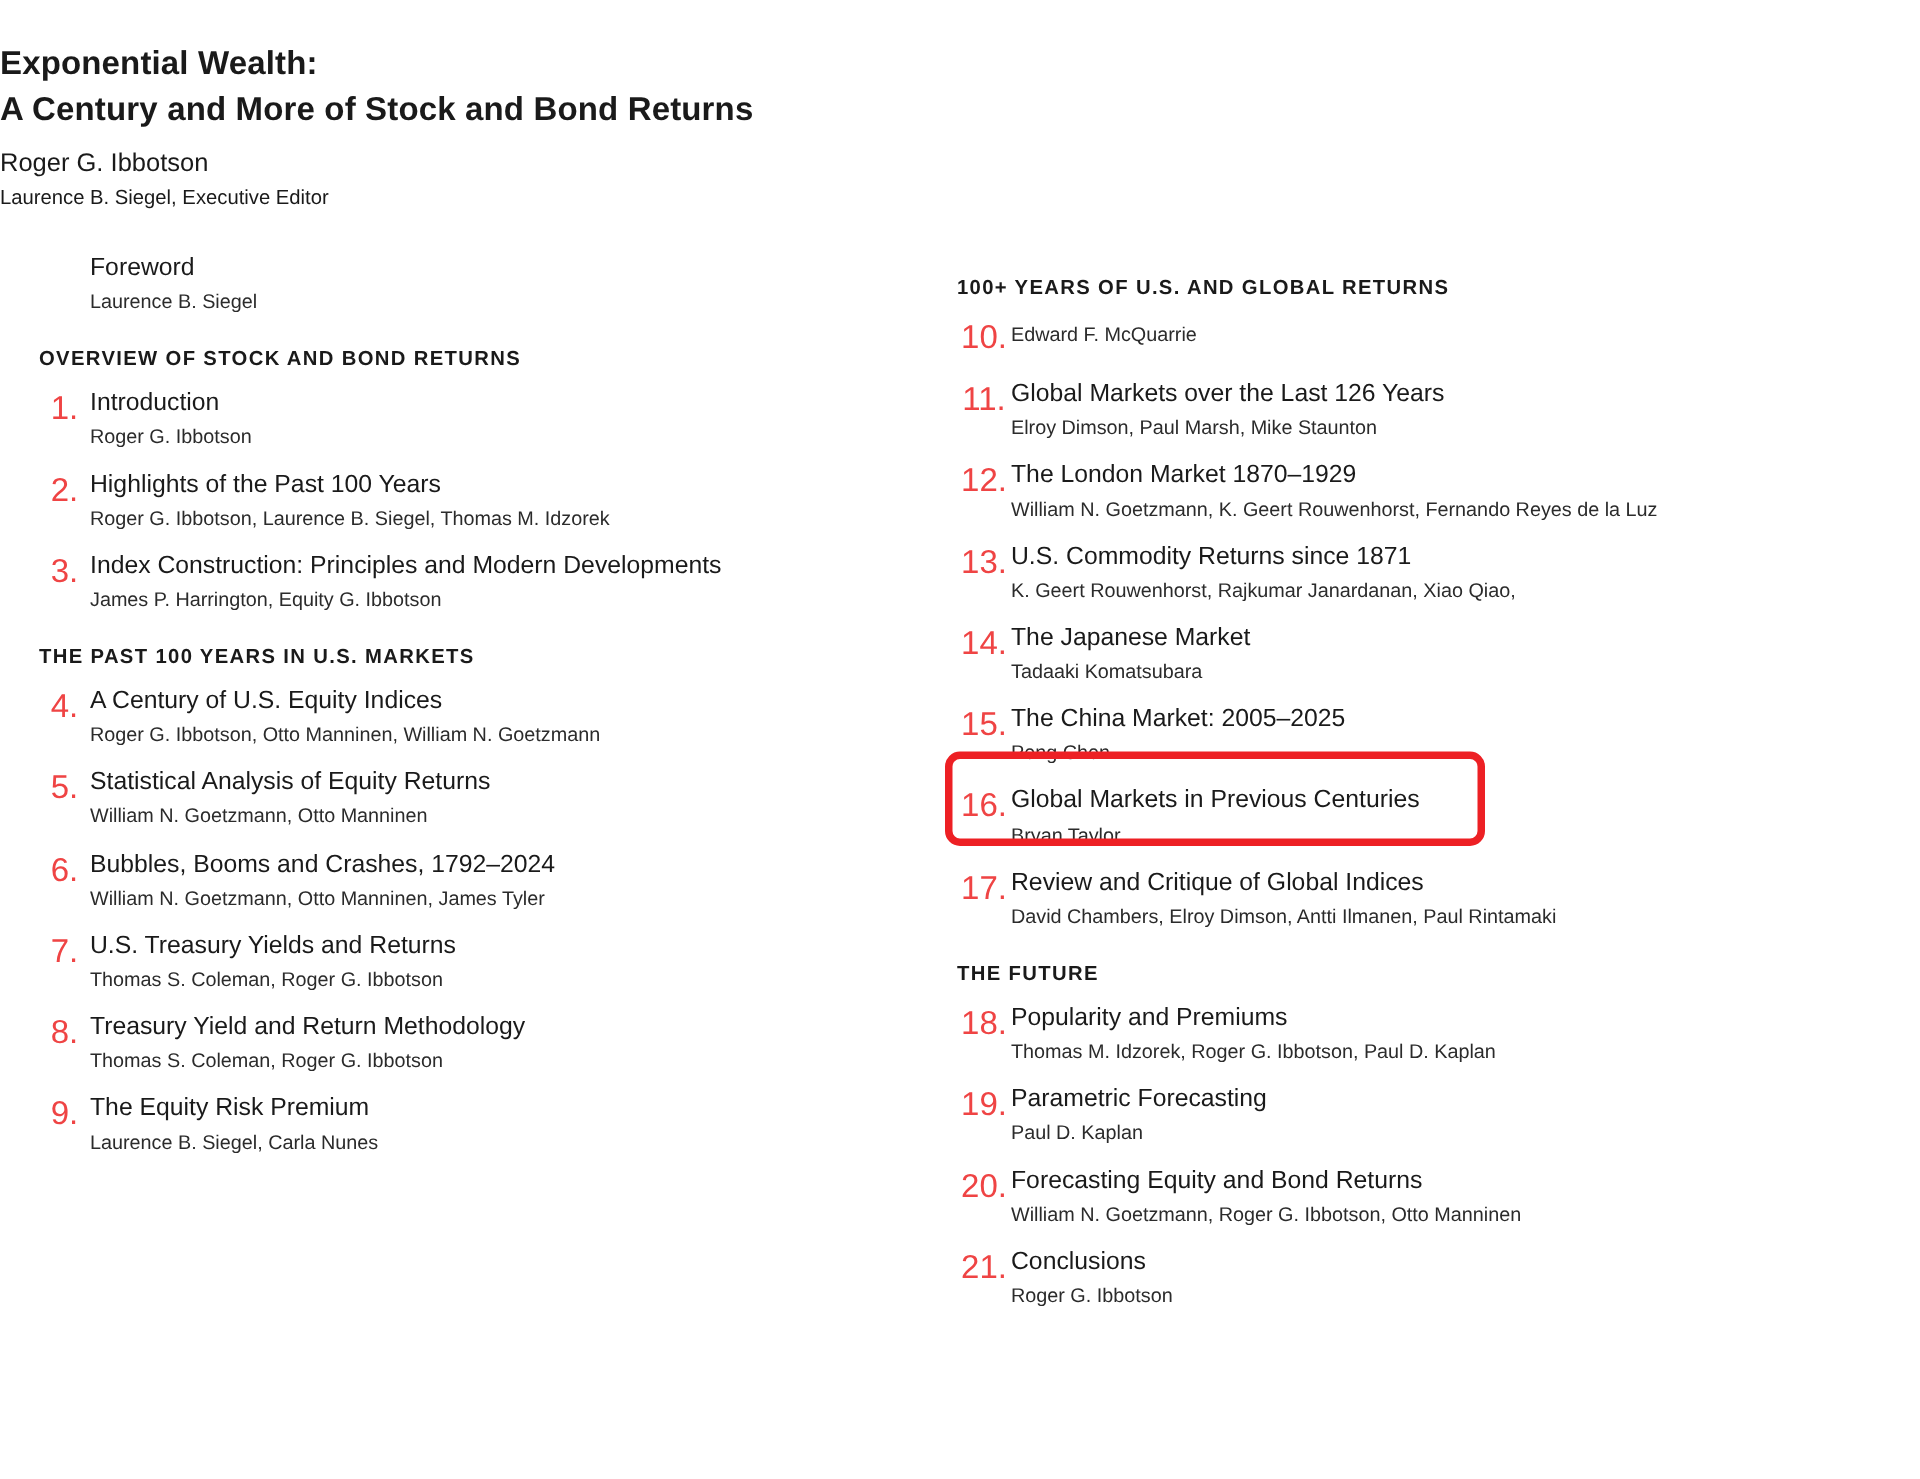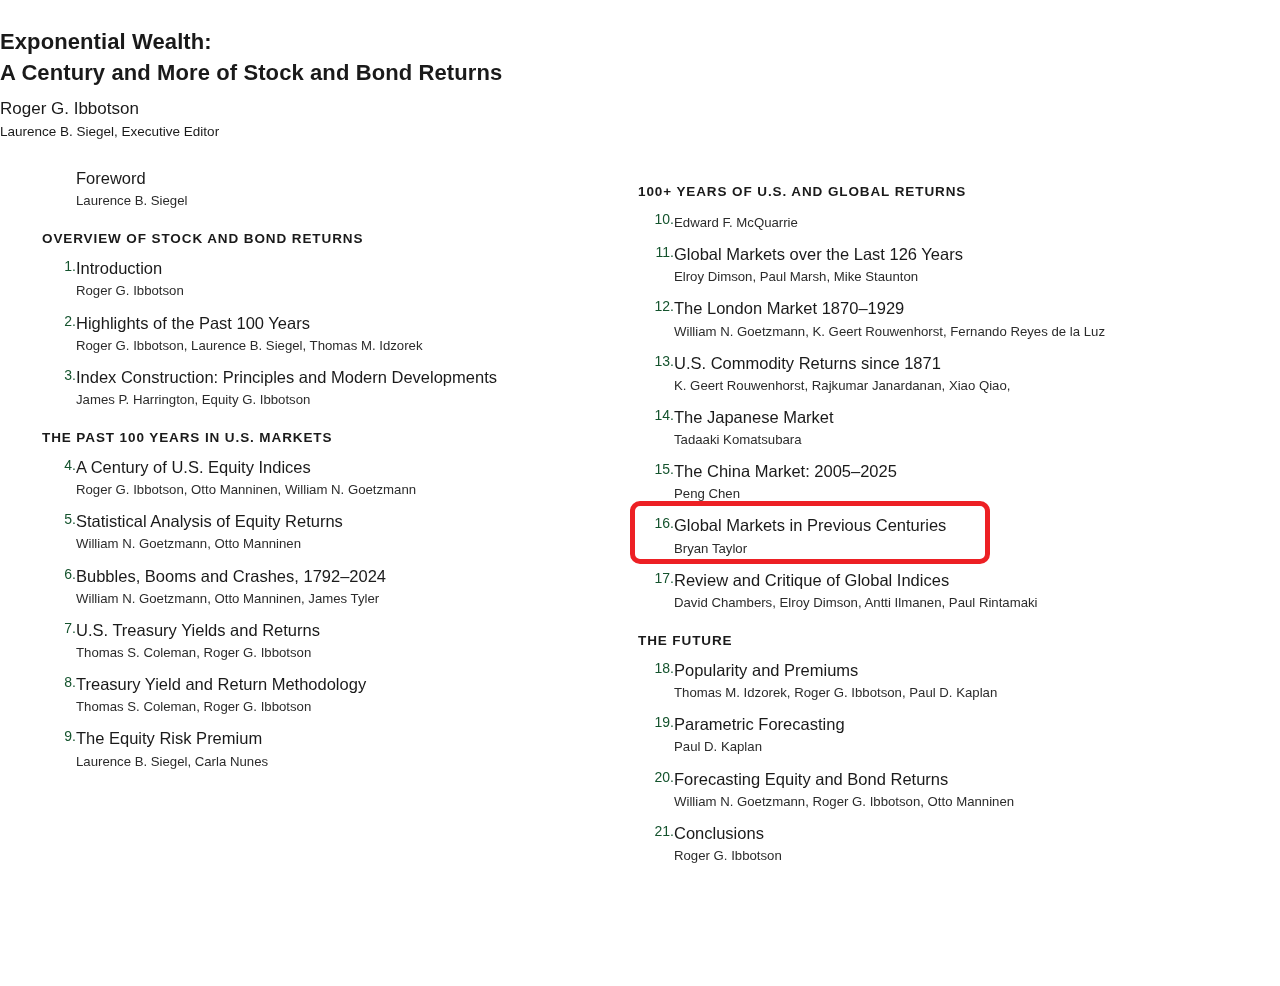--- a/index.html
+++ b/index.html
@@ -49,21 +49,21 @@
     top: 168px;
     left: 0;
     width: 1280px;
     display: flex;
   }
   .col {
     box-sizing: border-box;
   }
   .col-left {
     width: 620px;
-    padding-left: 42px;
+    padding-left: 26px;
   }
   .col-right {
     width: 660px;
     padding-left: 18px;
   }
 
   
   .section-head {
     font-size: 13.5px;
     font-weight: bold;
@@ -76,24 +76,24 @@
 
   
   .entry {
     display: flex;
     margin-bottom: 13px;
     position: relative;
   }
   .entry .num {
     width: 34px;
     flex: 0 0 34px;
-    font-size: 14px;
-    color: #14532d;
+    font-size: 22px;
+    color: #ef4444;
     line-height: 1.28;
-    text-align: right;
+    text-align: center;
   }
   .entry .body {
     flex: 1 1 auto;
   }
   .entry .chap-title {
     font-size: 16.5px;
     color: #1a1a1a;
     line-height: 1.28;
   }
   .entry .authors {

